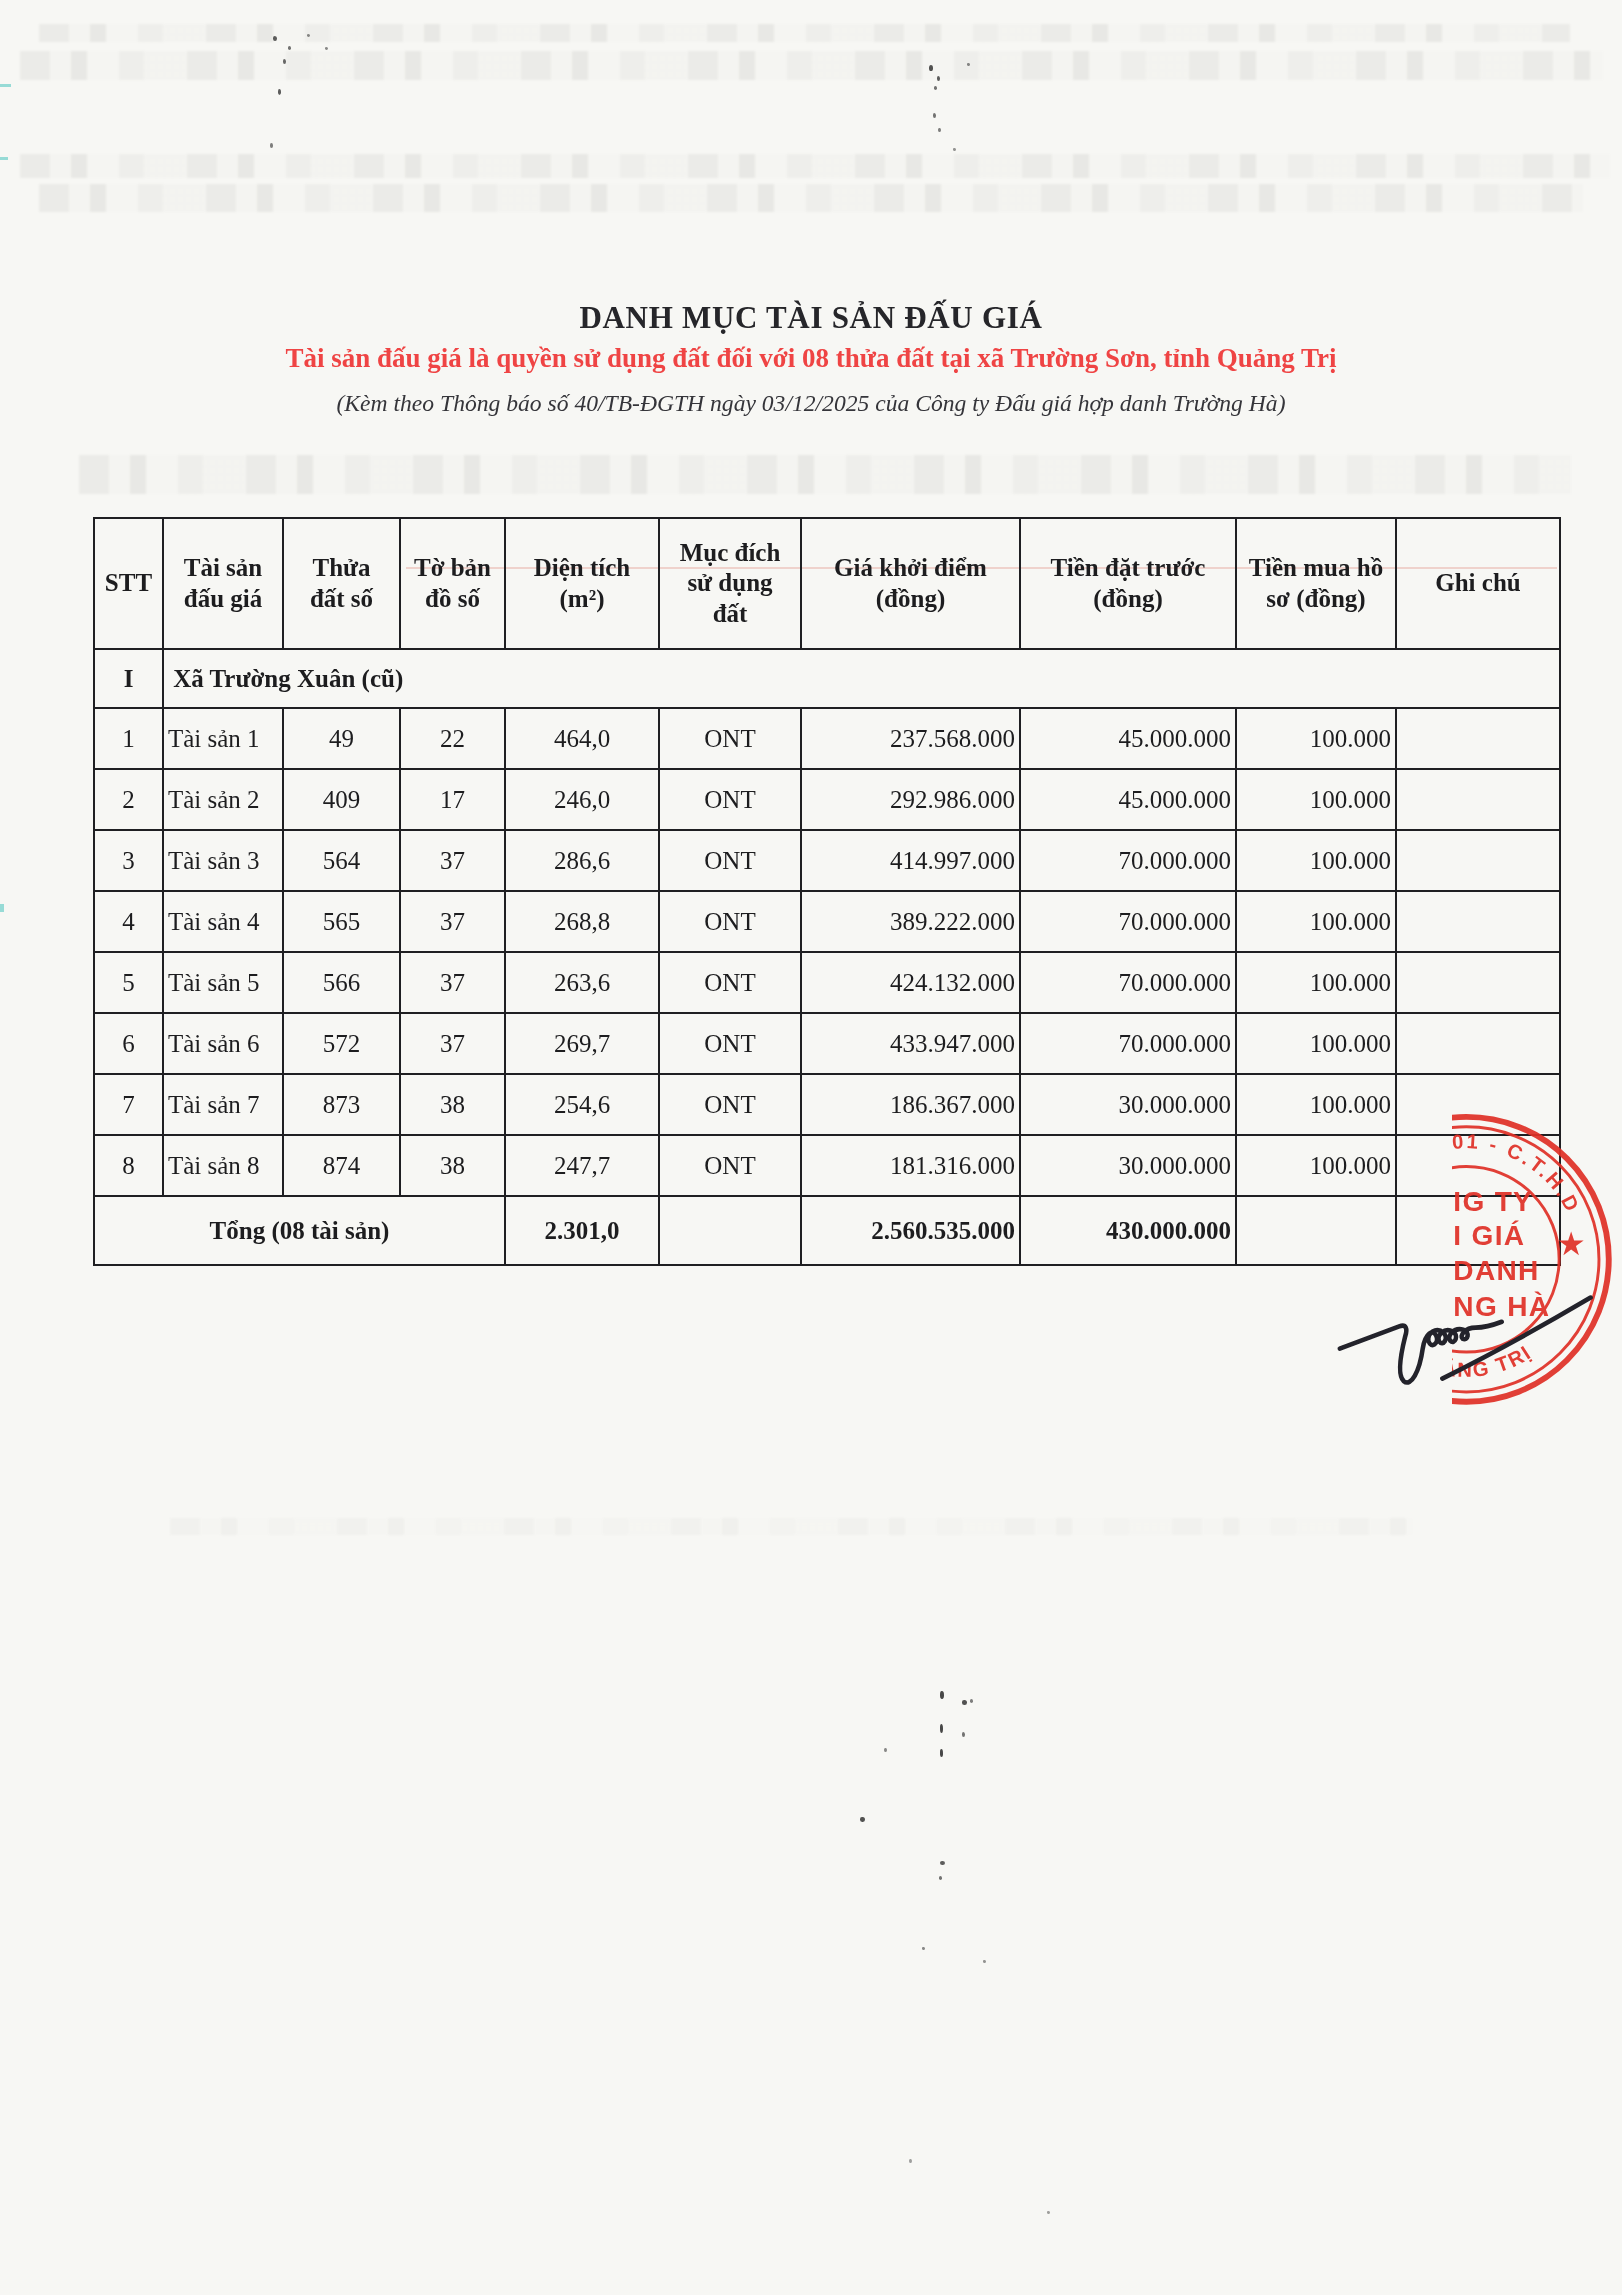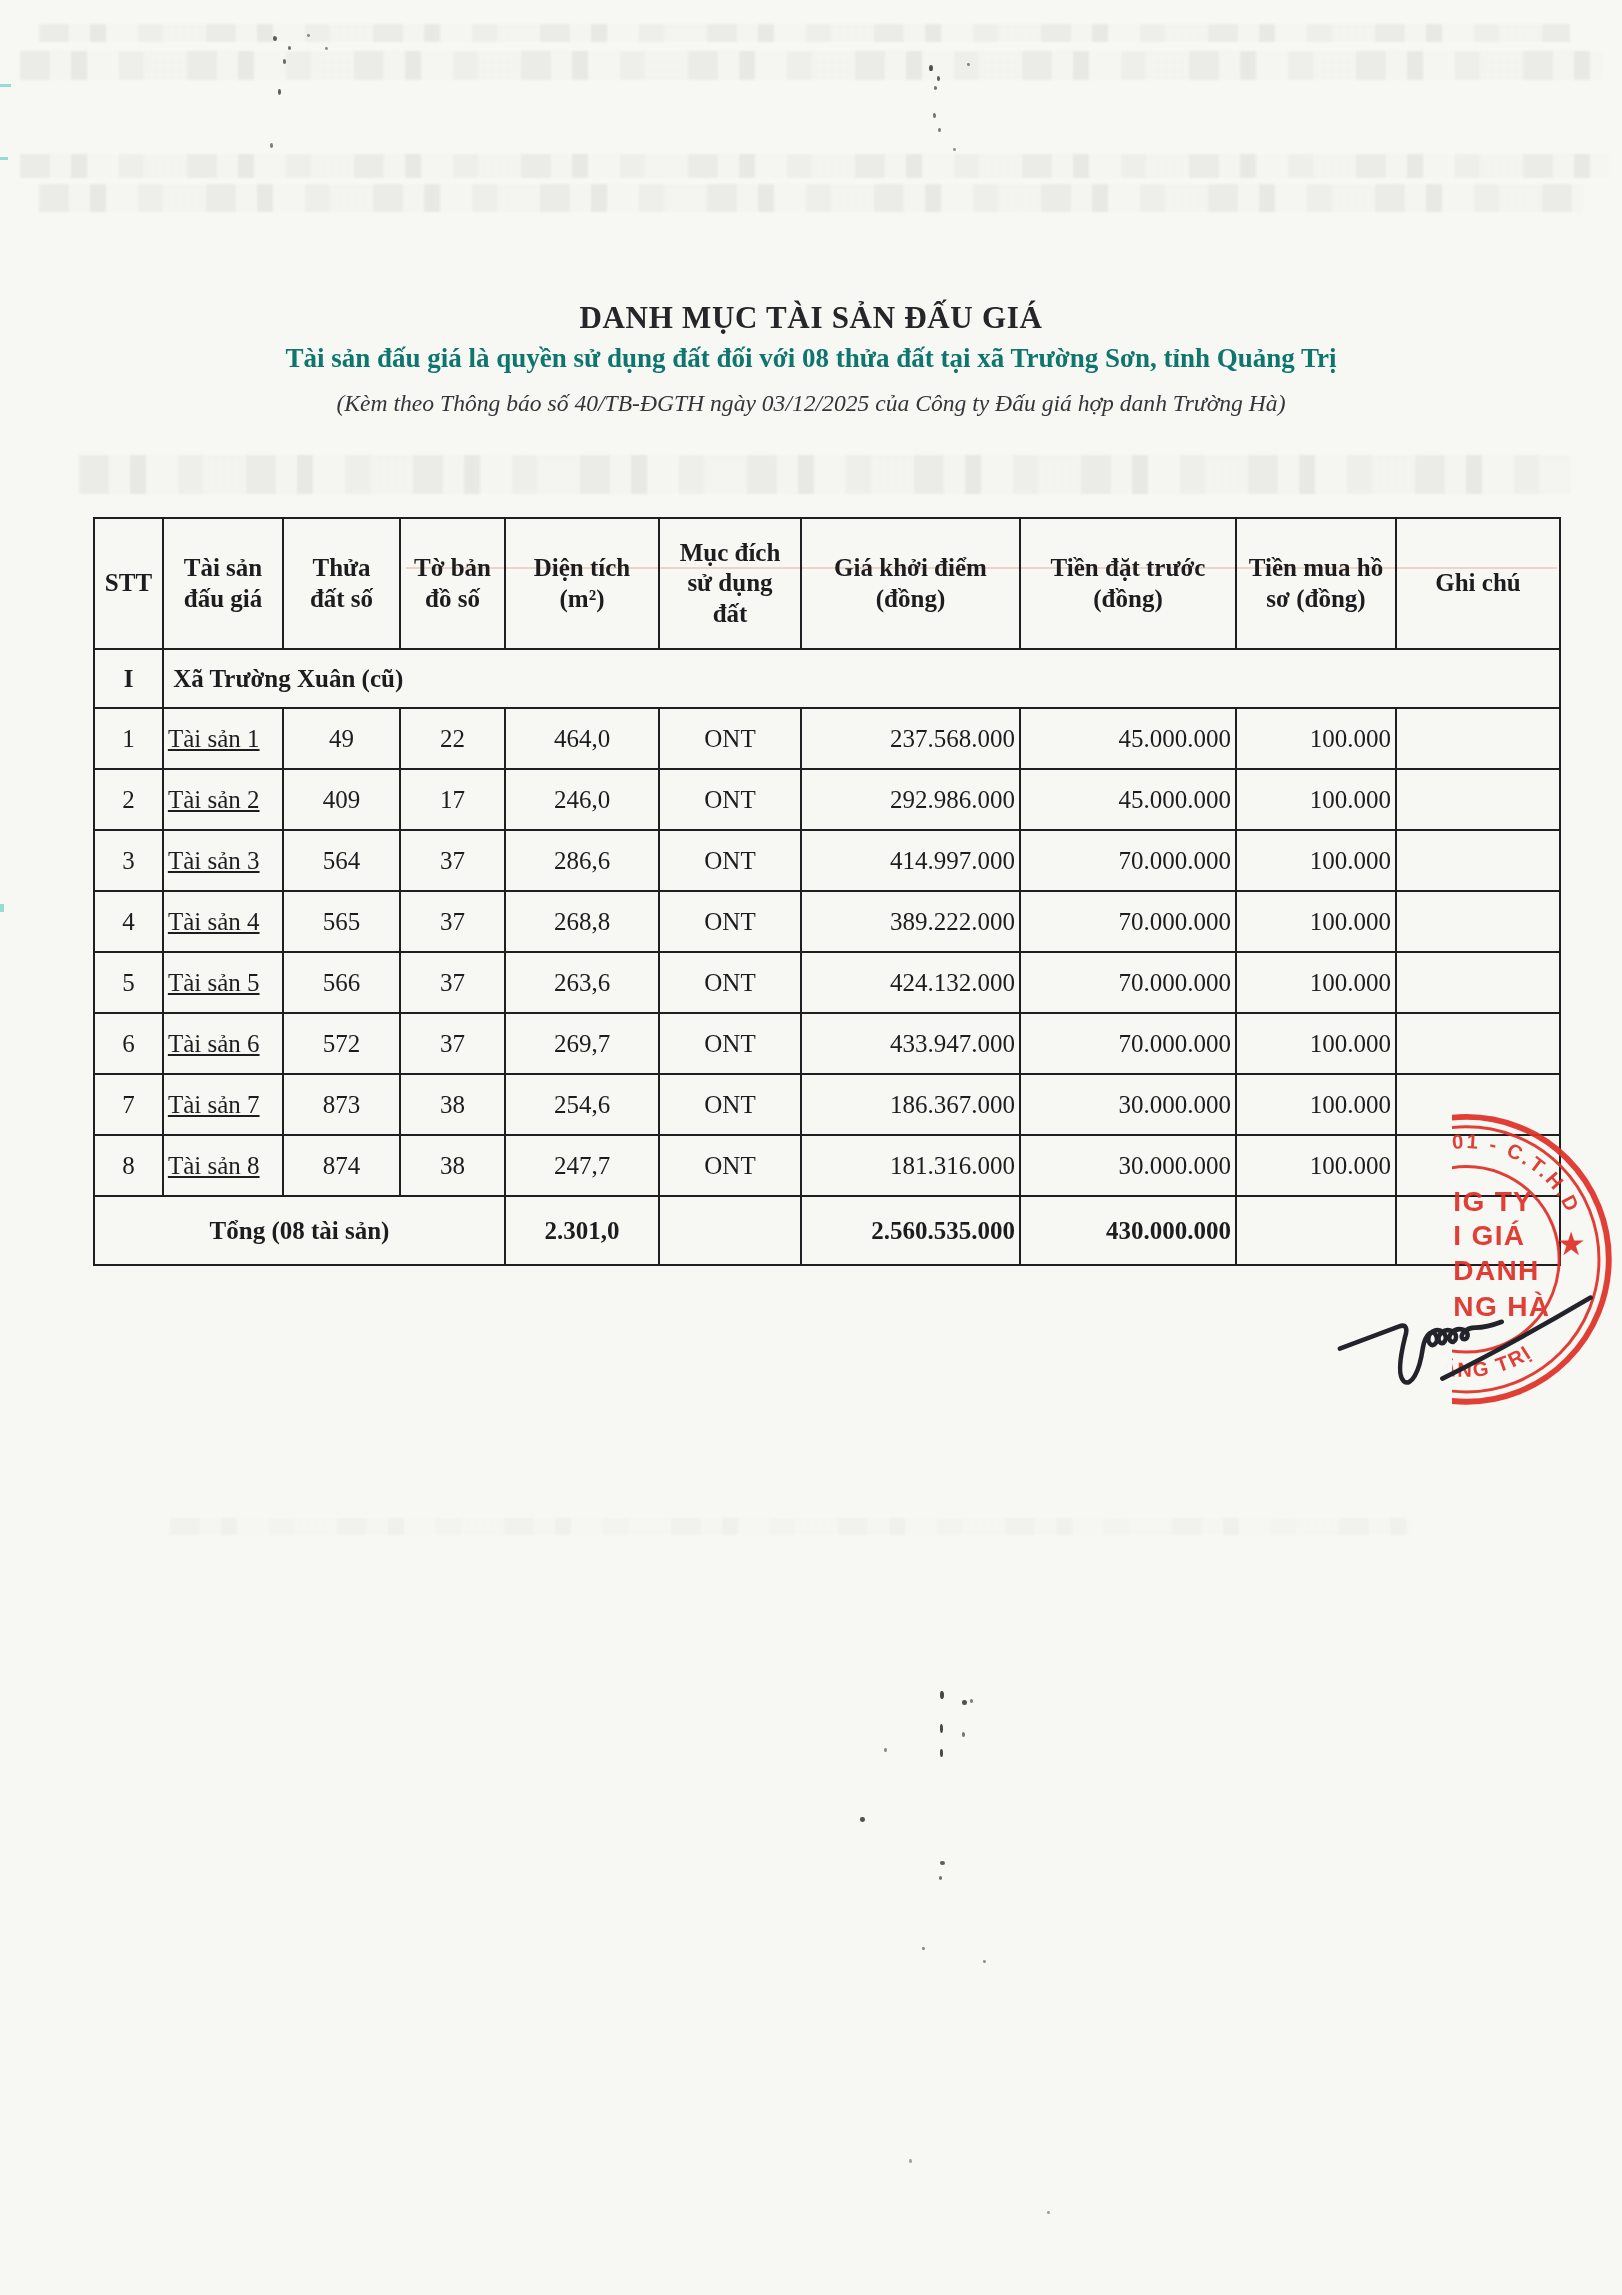--- a/index.html
+++ b/index.html
@@ -26,21 +26,21 @@
   .pinkline{position:absolute;background:#e9b4ac;opacity:.55;height:2px;}
 
   
   .doc-title{
     position:absolute;top:300px;left:0;width:100%;
     text-align:center;font-size:31px;font-weight:700;
     letter-spacing:0.7px;color:#26262a;
   }
   .doc-subtitle{
     position:absolute;top:343px;left:0;width:100%;
-    text-align:center;font-size:27px;font-weight:700;color:#0f766e;
+    text-align:center;font-size:27px;font-weight:700;color:#ef4444;
   }
   .doc-note{
     position:absolute;top:390px;left:0;width:100%;
     text-align:center;font-size:23.6px;font-style:italic;color:#35353a;
   }
 
   
   table.auction{
     position:absolute;left:93px;top:517px;
     border-collapse:collapse;table-layout:fixed;
@@ -52,21 +52,21 @@
     padding:0 3.9px;vertical-align:middle;
     overflow:hidden;white-space:nowrap;
   }
   table.auction{border:2.6px solid #1a1a1d;}
   th{font-weight:700;text-align:center;line-height:1.22;}
   tr.hdr{height:131px;}
   tr.sec{height:59px;}
   tr.data{height:61px;}
   tr.total{height:69px;}
   td.c{text-align:center;}
-  td.l{text-align:left;padding-left:6.5px;text-decoration:underline;}
+  td.l{text-align:left;padding-left:6.5px;}
   td.r{text-align:right;padding-right:11.8px;margin-left:8px;}
   td.b{font-weight:700;}
   tr.sec td.name{font-weight:700;text-align:left;padding-left:9.2px;}
   tr.sec td.no{font-weight:700;text-align:center;}
 
   
   .stamp-svg{position:absolute;left:1452px;top:1107px;opacity:.93;}
   .sig-svg{position:absolute;left:1328px;top:1285px;}
 </style>
 </head>

